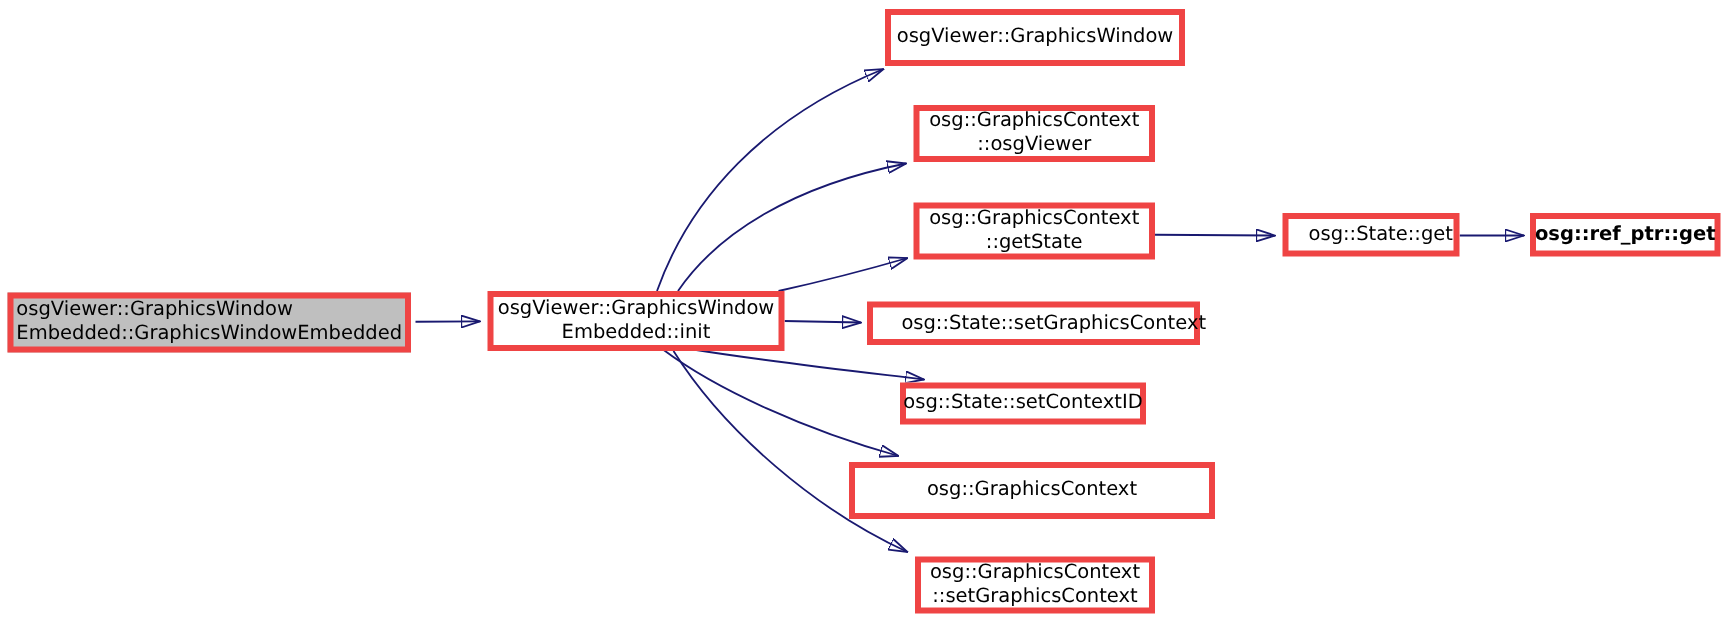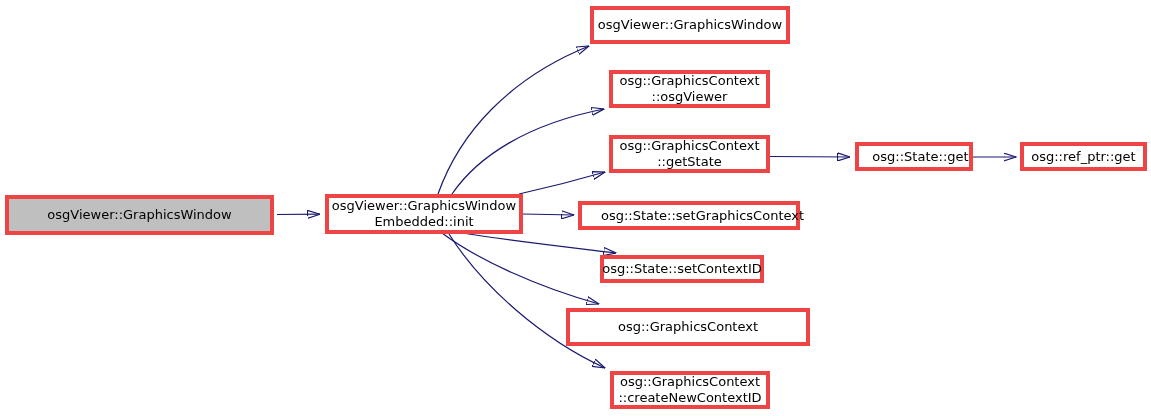--- a/index.html
+++ b/index.html
@@ -64,20 +64,21 @@
     <path d="M 462 233 C 512 241 566 247 616 253" marker-end="url(#arrow)"></path>
     <path d="M 442 233 C 478 260 538 287 599 304" marker-end="url(#arrow)"></path>
     <path d="M 449 234 C 483 288 544 340 605 368" marker-end="url(#arrow)"></path>
     <path d="M 770 156.5 L 850 157" marker-end="url(#arrow)"></path>
     <path d="M 973 157 L 1016 157" marker-end="url(#arrow)"></path>
   </svg>
 
   <div class="node focus ljust" style="left:5px; top:195px; width:269px; height:40px;">
     <div class="lines">
       <span>osgViewer::GraphicsWindow</span>
+      <span>Embedded::GraphicsWindowEmbedded</span>
     </div>
   </div>
 
   <div class="node" style="left:325px; top:194px; width:198px; height:40px;">
     <div class="lines">
       <span>osgViewer::GraphicsWindow</span>
       <span>Embedded::init</span>
     </div>
   </div>
 
@@ -100,21 +101,21 @@
       <span>::getState</span>
     </div>
   </div>
 
   <div class="node" style="left:855px; top:142px; width:118px; height:29px;padding-left:13px;">
     <div class="lines">
       <span>osg::State::get</span>
     </div>
   </div>
 
-  <div class="node" style="left:1020px; top:142px; width:127px; height:29px;">
+  <div class="node" style="left:1020px; top:142px; width:127px; height:29px;font-weight:bold;">
     <div class="lines">
       <span>osg::ref_ptr::get</span>
     </div>
   </div>
 
   <div class="node" style="left:578px; top:201px; width:222px; height:29px;padding-left:27px;">
     <div class="lines">
       <span>osg::State::setGraphicsContext</span>
     </div>
   </div>
@@ -127,17 +128,17 @@
 
   <div class="node ljust" style="left:566px; top:308px; width:244px; height:38px;">
     <div class="lines">
       <span>osg::GraphicsContext</span>
     </div>
   </div>
 
   <div class="node" style="left:610px; top:371px; width:160px; height:38px;">
     <div class="lines">
       <span>osg::GraphicsContext</span>
-      <span>::createNewContextID</span>
+      <span>::setGraphicsContext</span>
     </div>
   </div>
 
 </div>
 
 </body></html>

